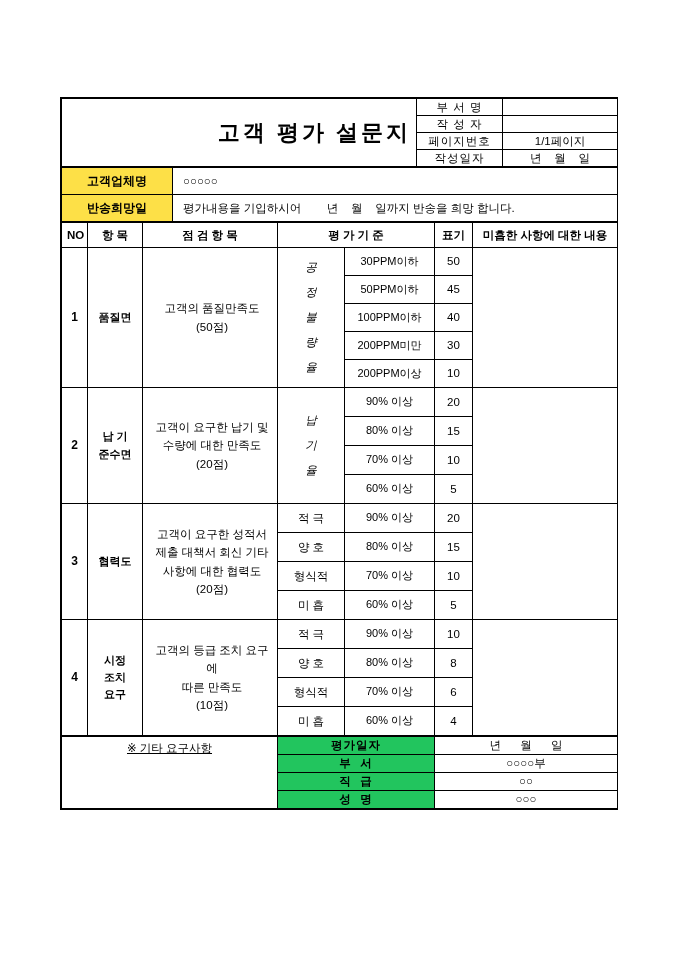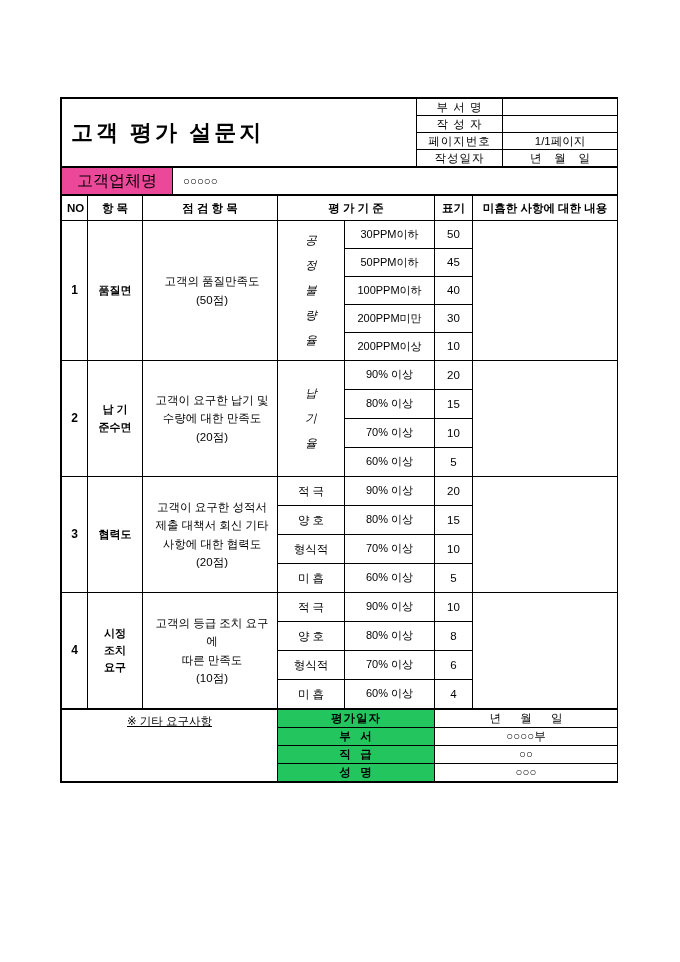--- a/index.html
+++ b/index.html
@@ -33,30 +33,30 @@
     text-align: center;
     white-space: pre-wrap;
     line-height: 1.25;
   }
   
   .t-header tr { height: 17px; }
   .title-cell {
     font-size: 22px;
     font-weight: bold;
     letter-spacing: 3px;
-    text-align: left;
+    text-align: right;
     padding-left: 9px;
   }
   .doc-label { letter-spacing: 1px; }
   
   .t-info tr { height: 27px; }
   .info-label {
-    background: #ec4899;
-    font-weight: normal;
-    font-size: 16px;
+    background: #fde047;
+    font-weight: bold;
+    font-size: 12px;
   }
   .info-value { text-align: left; padding-left: 10px; }
   
   .t-main tr.hrow { height: 25px; margin-top: 28px; }
   .t-main tr.h29 { height: 28px; }
   .t-main tr.h30 { height: 29px; }
   .t-main .th { font-weight: bold; font-size: 11.5px; }
   .c-no { font-weight: bold; font-size: 12px; }
   .c-item { font-weight: bold; font-size: 11px; line-height: 1.55; }
   .c-check { text-align: center; padding-left: 9px; line-height: 1.6; font-size: 11.5px; }
@@ -124,20 +124,24 @@
     <table class="t-info">
       <colgroup>
           <col style="width:111px">
           <col style="width:445px">
         </colgroup>
       <tbody>
           <tr>
         <td class="info-label">고객업체명</td>
         <td class="info-value">○○○○○</td>
       </tr>
+      <tr>
+        <td class="info-label">반송희망일</td>
+        <td class="info-value">평가내용을 기입하시어        년    월    일까지 반송을 희망 합니다.</td>
+      </tr>
     </tbody>
       </table>
 
     <table class="t-main">
       <colgroup>
         <col style="width:26px">
           <col style="width:55px">
           <col style="width:135px">
         <col style="width:67px">
           <col style="width:90px">

